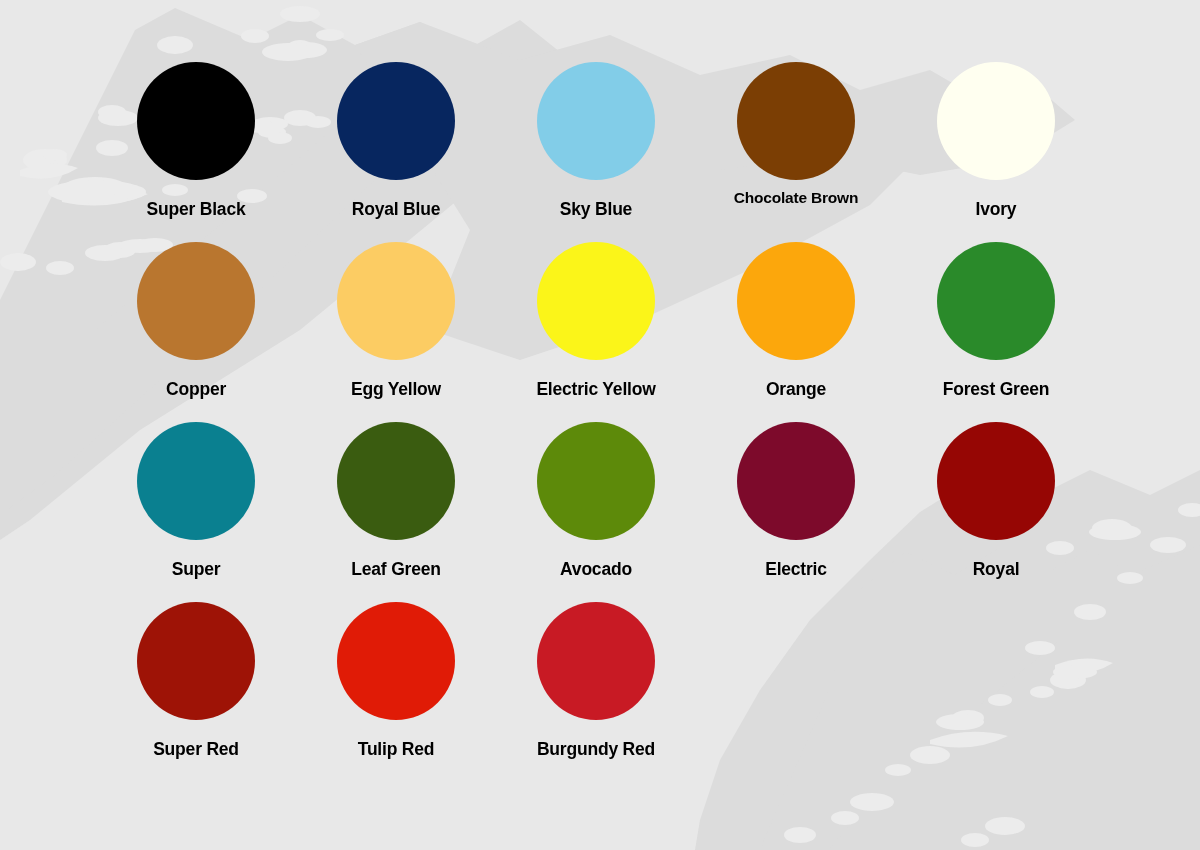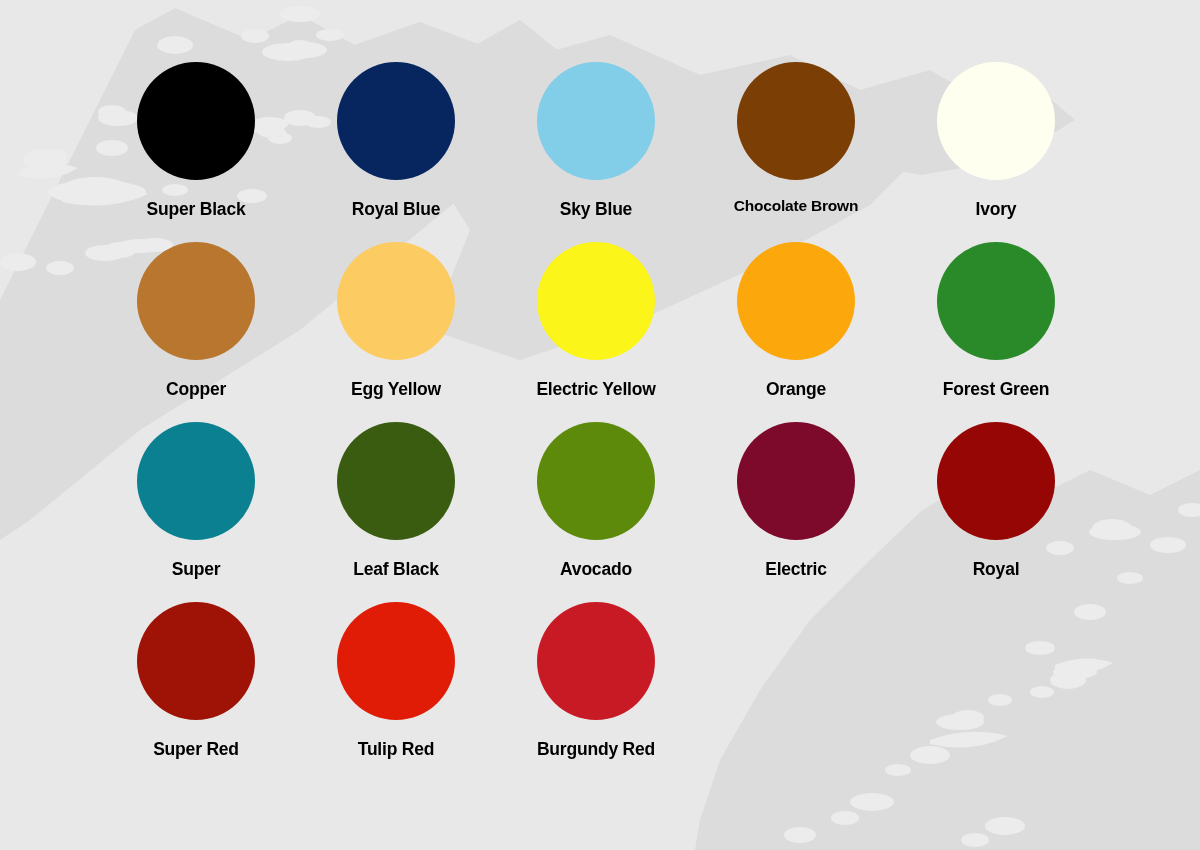--- a/index.html
+++ b/index.html
@@ -59,21 +59,21 @@
     margin-top: 21px;
     font-size: 17.5px;
     font-weight: bold;
     color: #000000;
     letter-spacing: -0.2px;
     white-space: nowrap;
     line-height: 1;
   }
   .swatch-label.compact {
     font-size: 15.5px;
-    margin-top: 18px;
+    margin-top: 10px;
   }
 </style>
 </head>
 <body>
 
 <div id="palette-canvas">
 
   <svg id="background-art" viewBox="0 0 1200 850" width="1200" height="850" aria-hidden="true">
 
     <g>
@@ -201,21 +201,21 @@
       <div class="swatch-cell">
         <div class="swatch-dot" style="background: rgb(42, 138, 42);"></div>
         <div class="swatch-label">Forest Green</div>
       </div>
       <div class="swatch-cell">
         <div class="swatch-dot" style="background: rgb(10, 128, 144);"></div>
         <div class="swatch-label">Super</div>
       </div>
       <div class="swatch-cell">
         <div class="swatch-dot" style="background: rgb(58, 92, 16);"></div>
-        <div class="swatch-label">Leaf Black</div>
+        <div class="swatch-label">Leaf Green</div>
       </div>
       <div class="swatch-cell">
         <div class="swatch-dot" style="background: rgb(93, 138, 10);"></div>
         <div class="swatch-label">Avocado</div>
       </div>
       <div class="swatch-cell">
         <div class="swatch-dot" style="background: rgb(125, 10, 43);"></div>
         <div class="swatch-label">Electric</div>
       </div>
       <div class="swatch-cell">

